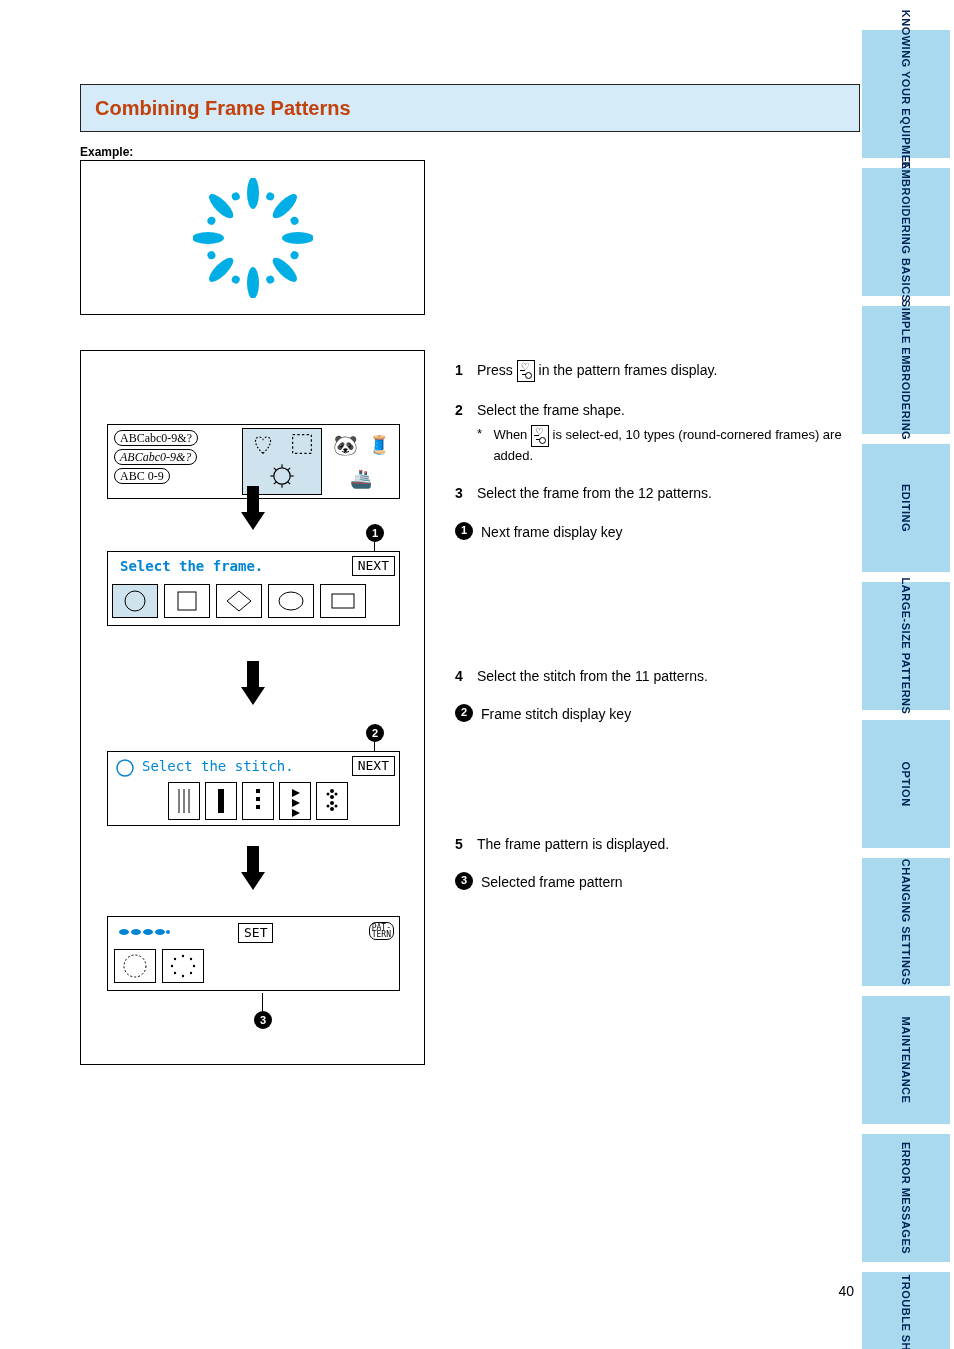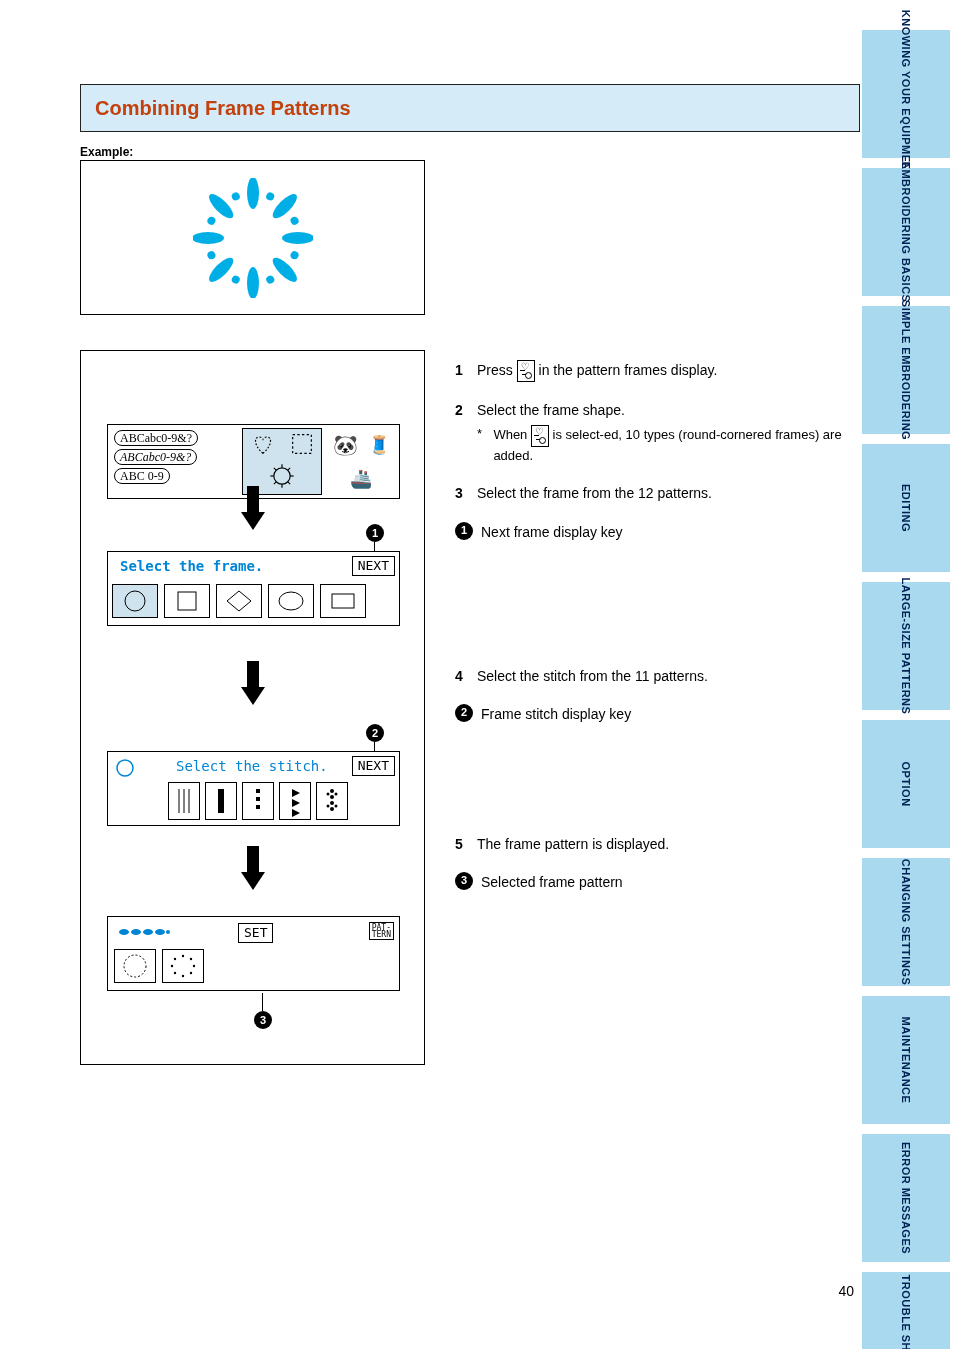--- a/index.html
+++ b/index.html
@@ -194,21 +194,21 @@
       <div class="head"></div>
     </div>
 
   <div class="mk-pos" style="left:285px; top:373px;"><span class="marker">2</span></div>
   <div style="position:absolute; left:293px; top:391px; width:1px; height:10px; background:#000;"></div>
 
   <div class="screen s3">
     <div style="position:absolute; left:6px; top:6px;"><svg width="22" height="20">
           <circle cx="11" cy="10" r="8" fill="none" stroke="#0085d4" stroke-width="1.5"></circle>
         </svg></div>
-    <div style="position:absolute; left:34px; top:6px;margin-left:34px;" class="blue-text">Select the stitch.</div>
+    <div style="position:absolute; left:34px; top:6px;" class="blue-text">Select the stitch.</div>
     <div class="small-btn" style="position:absolute; right:4px; top:4px;">NEXT</div>
     <div style="position:absolute; left:60px; top:30px; white-space:nowrap;">
       <span class="stitch-opt">
           <svg width="22" height="32">
             <g stroke="#000">
               <line x1="6" y1="4" x2="6" y2="28"></line>
               <line x1="11" y1="4" x2="11" y2="28"></line>
               <line x1="16" y1="4" x2="16" y2="28"></line>
             </g>
           </svg>
@@ -264,21 +264,21 @@
           <g fill="#0085d4">
             <ellipse cx="8" cy="7" rx="5" ry="3"></ellipse>
             <ellipse cx="20" cy="7" rx="5" ry="3"></ellipse>
             <ellipse cx="32" cy="7" rx="5" ry="3"></ellipse>
             <ellipse cx="44" cy="7" rx="5" ry="3"></ellipse>
             <circle cx="52" cy="7" r="2"></circle>
           </g>
         </svg>
     </div>
     <div class="small-btn" style="position:absolute; left:130px; top:6px;">SET</div>
-    <span class="pattern-btn" style="position:absolute; right:5px; top:5px; white-space:pre;">PAT-
+    <span class="pattern-btn" style="position:absolute; right:5px; top:5px; white-space:pre;border-radius:7px;">PAT-
 TERN</span>
     <div style="position:absolute; left:6px; top:32px; white-space:nowrap;">
       <span class="frame-opt" style="width:42px;">
         <svg width="34" height="30">
             <g fill="none" stroke="#000" stroke-dasharray="2 2">
               <circle cx="17" cy="15" r="11"></circle>
             </g>
           </svg>
       </span>
       <span class="frame-opt" style="width:42px;">

